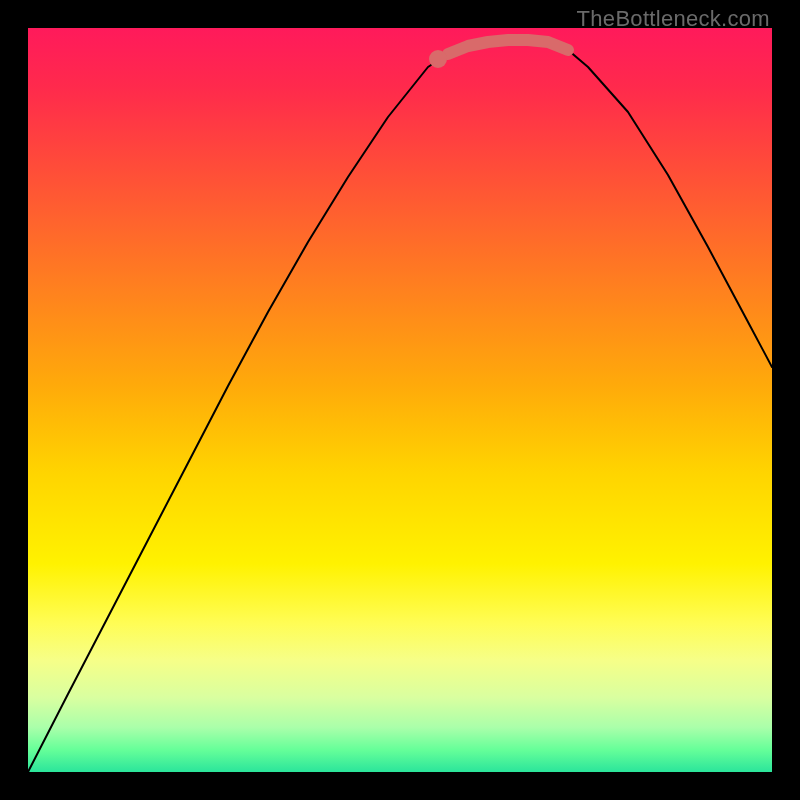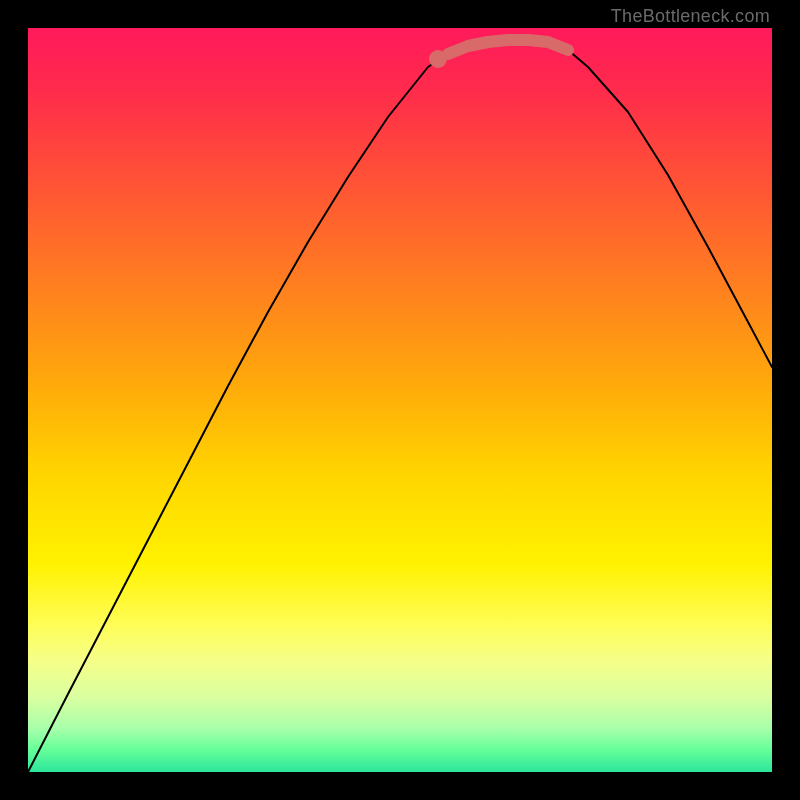--- a/index.html
+++ b/index.html
@@ -43,21 +43,21 @@
       #66ff99 97%,
       #2be59b 100%
     );
     overflow: hidden;
   }
   .watermark {
     position: absolute;
     top: 6px;
     right: 30px;
     color: #6a6a6a;
-    font-size: 18px;
+    font-size: 22px;
     letter-spacing: 0.3px;
     user-select: none;
   }
   svg.curve {
     position: absolute;
     left: 0;
     top: 0;
     width: 744px;
     height: 744px;
   }

